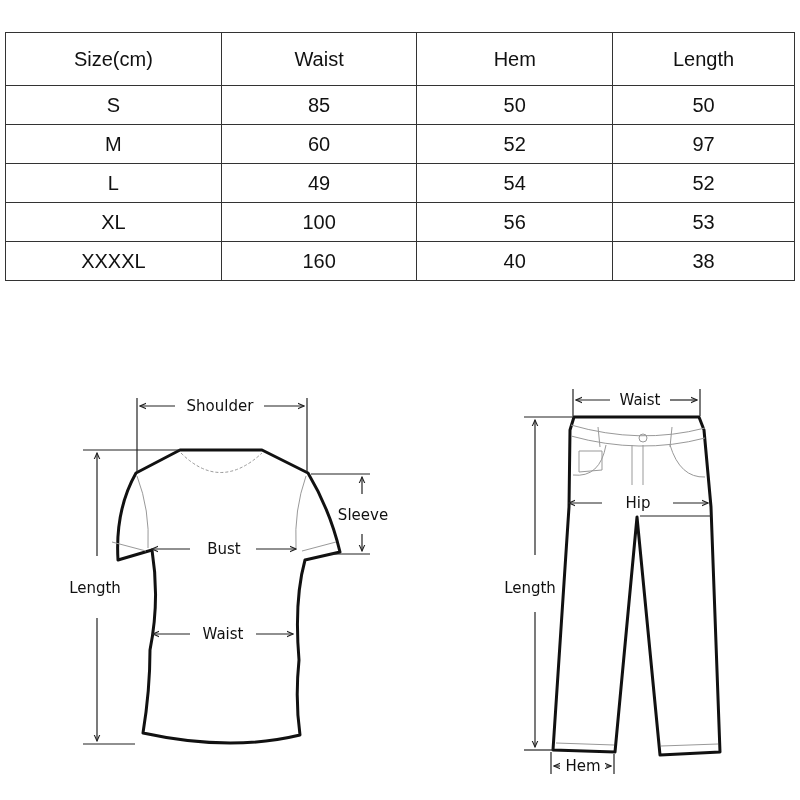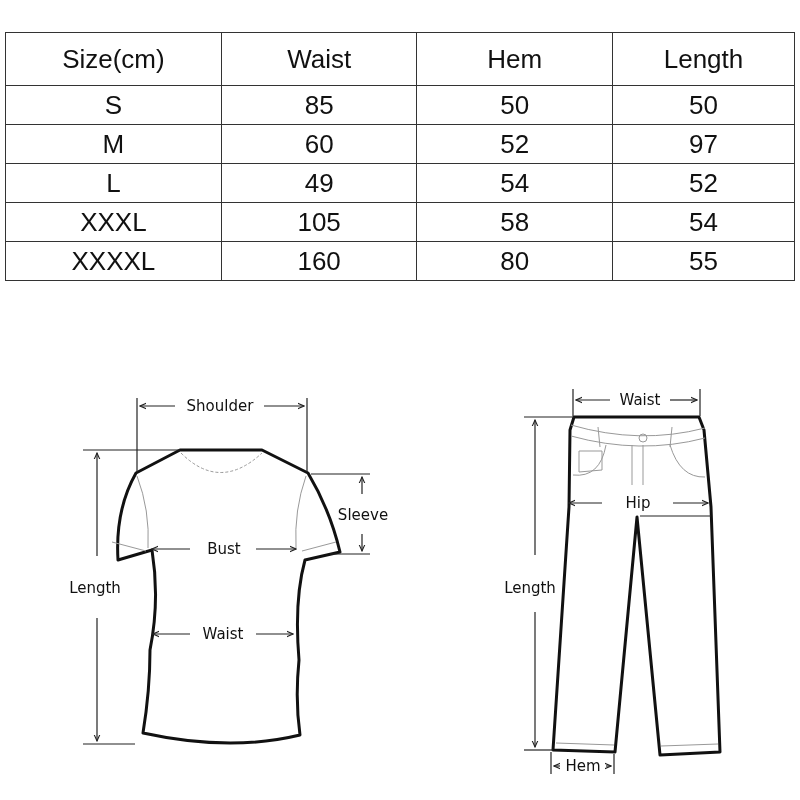--- a/index.html
+++ b/index.html
@@ -1,18 +1,18 @@
 <!DOCTYPE html>
 <html><head>
 <meta charset="utf-8">
 <style>
   html, body { margin:0; padding:0; background:#ffffff; }
   body { width:800px; height:800px; position:relative; overflow:hidden; font-family:"Liberation Sans", sans-serif; color:#111; }
   .size-table { position:absolute; left:5px; top:32px; border-collapse:collapse; width:790px; }
-  .size-table td, .size-table th { border:1.5px solid #333; text-align:center; font-weight:normal; font-size:26px; padding:0; }
+  .size-table td, .size-table th { border:1.5px solid #333; text-align:center; font-weight:normal; font-size:20px; padding:0; }
   .size-table th { height:52px; }
   .size-table td { height:38px; }
   .col0 { width:216px; } .col1 { width:196px; } .col2 { width:196px; } .col3 { width:182px; }
   svg { position:absolute; left:0; top:0; }
   .lbl { font-family:"DejaVu Sans", sans-serif; font-size:15px; fill:#111; }
 </style>
 </head>
 <body>
 
 <table class="size-table">
@@ -37,30 +37,30 @@
       <td>52</td>
       <td>97</td>
     </tr>
     <tr>
       <td>L</td>
       <td>49</td>
       <td>54</td>
       <td>52</td>
     </tr>
     <tr>
-      <td>XXXL</td>
-      <td>105</td>
-      <td>58</td>
-      <td>54</td>
+      <td>XL</td>
+      <td>100</td>
+      <td>56</td>
+      <td>53</td>
     </tr>
     <tr>
       <td>XXXXL</td>
       <td>160</td>
-      <td>80</td>
-      <td>55</td>
+      <td>40</td>
+      <td>38</td>
     </tr>
   </tbody>
 </table>
 
 <svg width="800" height="800" viewBox="0 0 800 800">
   <defs>
     <marker id="arr" viewBox="0 0 10 10" refX="9" refY="5" markerWidth="6" markerHeight="6" orient="auto-start-reverse">
       <path d="M0,1 L9,5 L0,9" fill="none" stroke="#222" stroke-width="1.5"></path>
     </marker>
   </defs>

